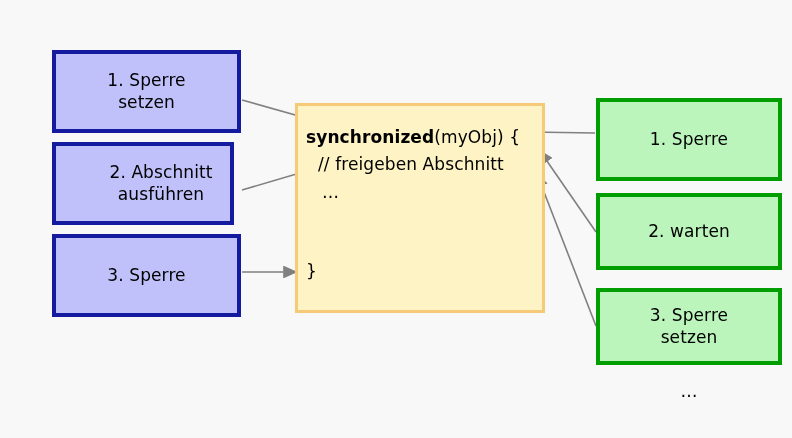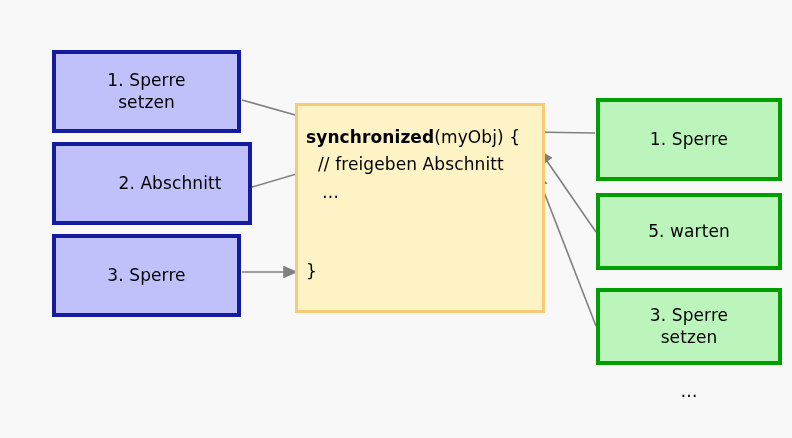--- a/index.html
+++ b/index.html
@@ -111,43 +111,44 @@
     <line x1="569" y1="232" x2="513" y2="151" stroke="#808080" stroke-width="1.6" marker-end="url(#ah)"></line>
 
     <line x1="569" y1="326" x2="510" y2="174" stroke="#808080" stroke-width="1.6" marker-end="url(#ah)"></line>
   </svg>
 
   <div class="box blue-box" style="left:25px; top:50px; width:189px; height:83px;">
     <span>1. Sperre</span>
     <span>setzen</span>
   </div>
 
-  <div class="box blue-box" style="left:25px; top:142px; width:200px; height:83px;padding-left:36px;">
+  <div class="box blue-box" style="left:25px; top:142px; width:182px; height:83px;padding-left:36px;">
     <span>2. Abschnitt</span>
+    <span>ausführen</span>
   </div>
 
   <div class="box blue-box" style="left:25px; top:234px; width:189px; height:83px;">
     <span>3. Sperre</span>
   </div>
 
   <div class="code-box">
     <div class="code-line ln-1">
       <span class="code-kw">synchronized</span><span>(myObj) {</span>
     </div>
     <div class="code-line ln-2">// freigeben Abschnitt</div>
     <div class="code-line ln-3">…</div>
     <div class="code-line ln-4">}</div>
   </div>
 
   <div class="box green-box" style="left:569px; top:98px; width:186px; height:83px;">
     <span>1. Sperre</span>
   </div>
 
   <div class="box green-box" style="left:569px; top:193px; width:186px; height:77px;">
-    <span>5. warten</span>
+    <span>2. warten</span>
   </div>
 
   <div class="box green-box" style="left:569px; top:288px; width:186px; height:77px;">
     <span>3. Sperre</span>
     <span>setzen</span>
   </div>
 
   <div class="ellipsis-note">…</div>
 
 </div>

